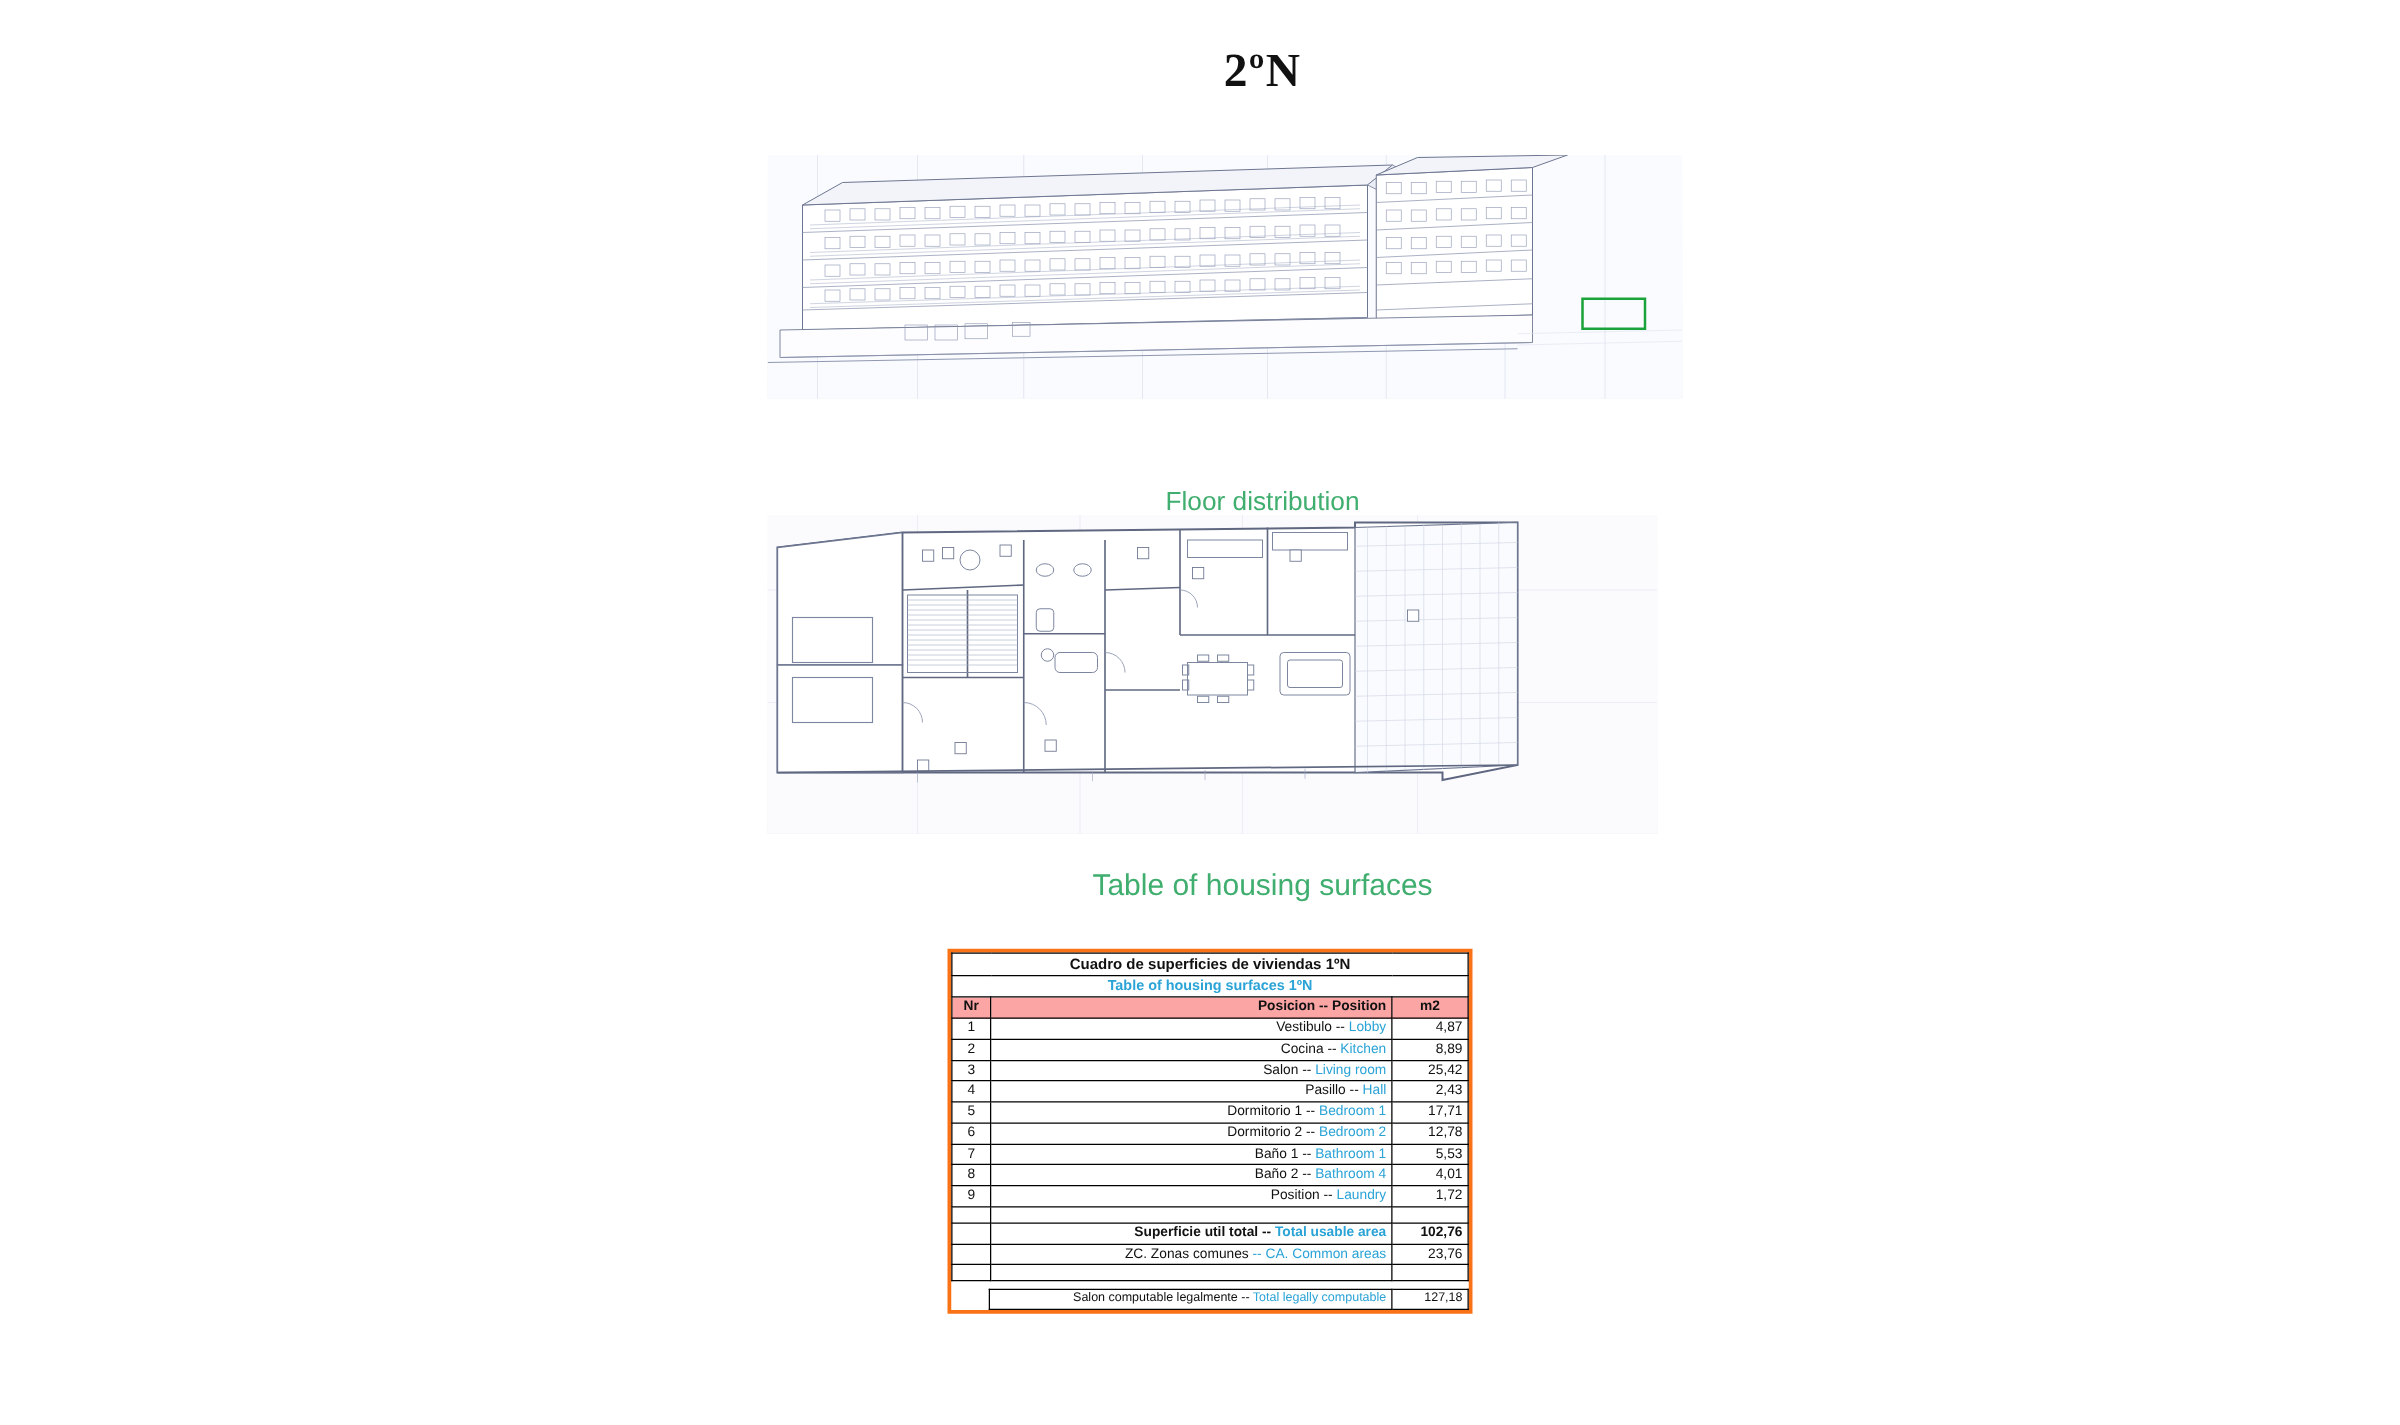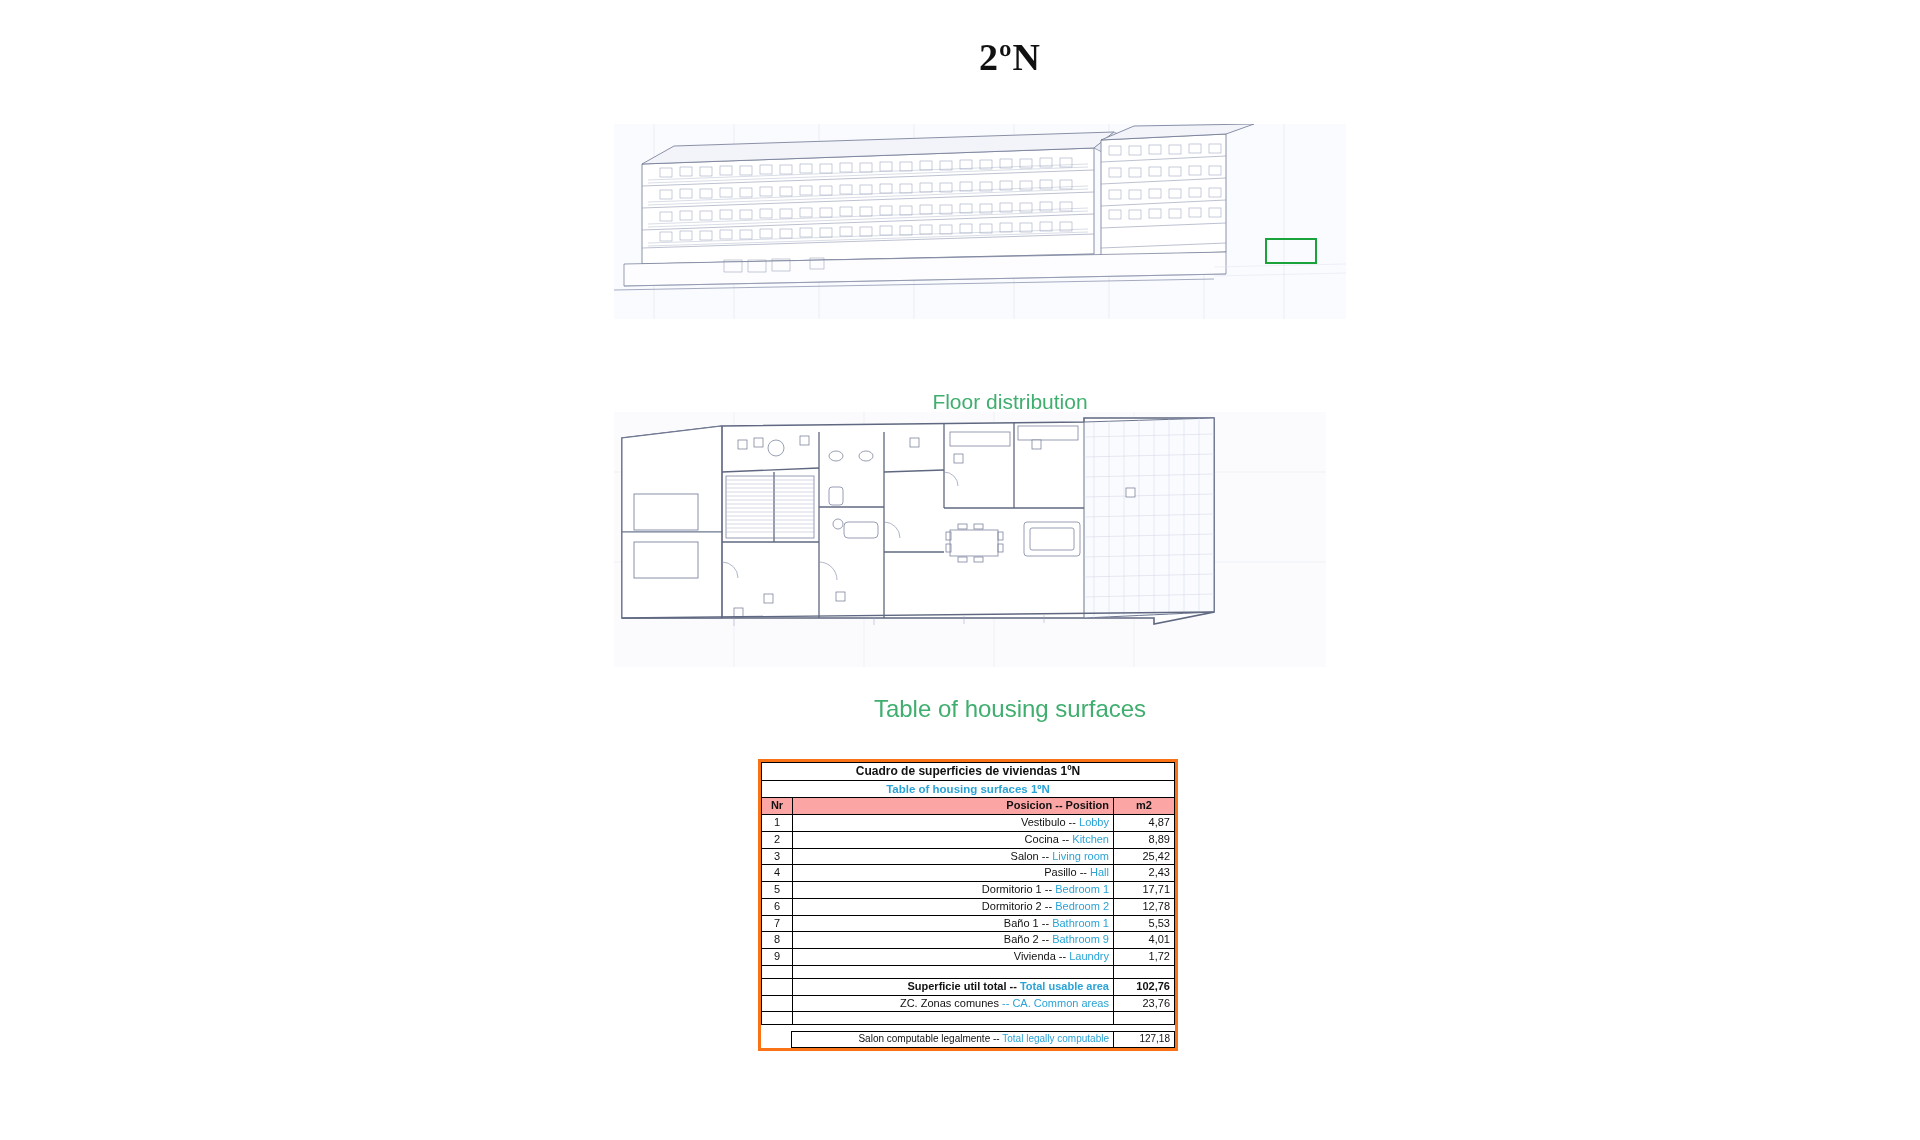--- a/index.html
+++ b/index.html
@@ -477,26 +477,26 @@
         <td class="pos"><span>Dormitorio 2 --</span> <span class="en">Bedroom 2</span></td>
         <td class="m2">12,78</td>
       </tr>
       <tr>
         <td class="nr">7</td>
         <td class="pos"><span>Baño 1 --</span> <span class="en">Bathroom 1</span></td>
         <td class="m2">5,53</td>
       </tr>
       <tr>
         <td class="nr">8</td>
-        <td class="pos"><span>Baño 2 --</span> <span class="en">Bathroom 9</span></td>
+        <td class="pos"><span>Baño 2 --</span> <span class="en">Bathroom 4</span></td>
         <td class="m2">4,01</td>
       </tr>
       <tr>
         <td class="nr">9</td>
-        <td class="pos"><span>Vivienda --</span> <span class="en">Laundry</span></td>
+        <td class="pos"><span>Position --</span> <span class="en">Laundry</span></td>
         <td class="m2">1,72</td>
       </tr>
 
       <tr class="spacer">
             <td></td>
             <td></td>
             <td></td>
           </tr>
 
       <tr>

